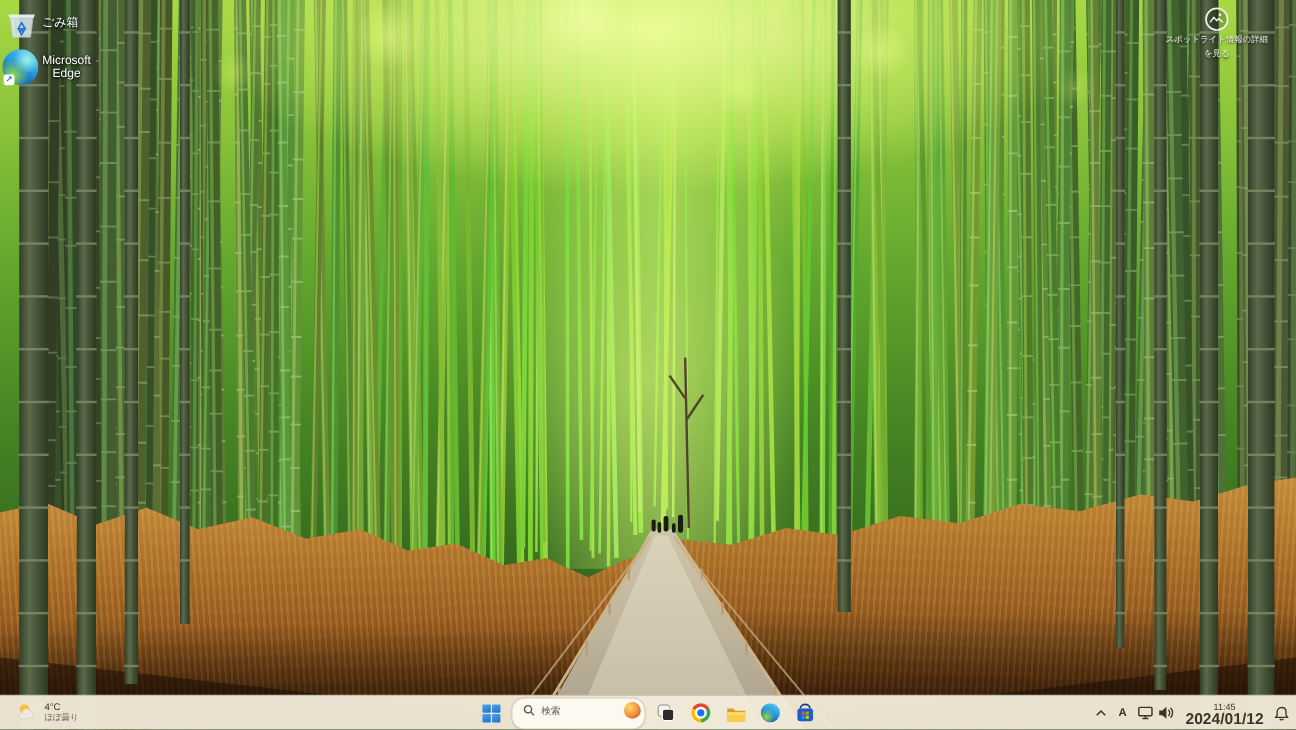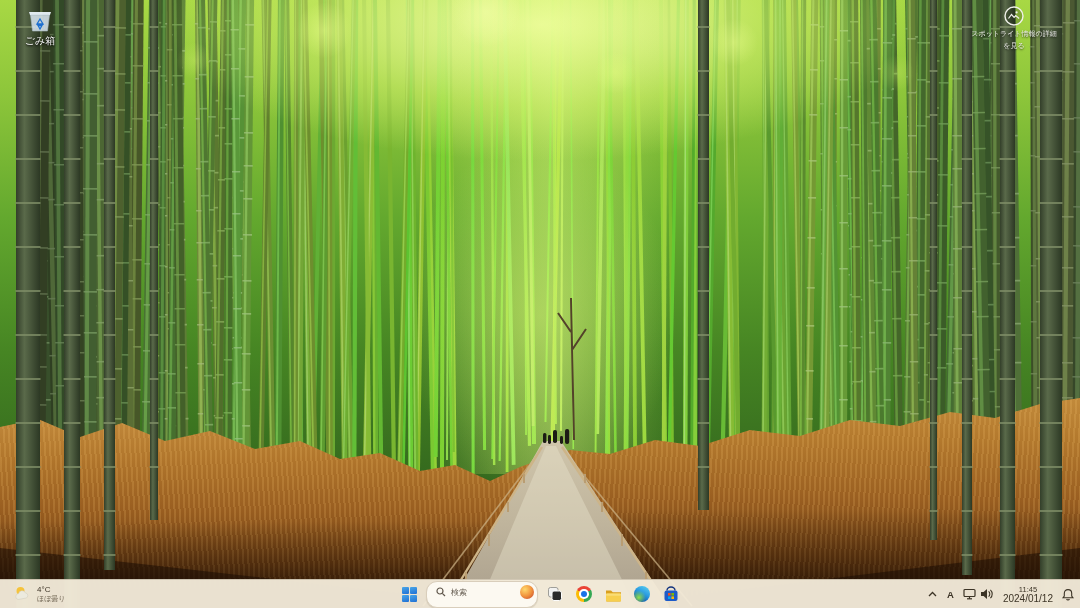--- a/index.html
+++ b/index.html
@@ -34,21 +34,21 @@
     background:
       repeating-linear-gradient(94deg, rgba(255,205,120,.16) 0 2px, rgba(0,0,0,0) 2px 5px),
       linear-gradient(180deg,#c58e3e 0%,#b47a2e 22%,#9a5f21 50%,#704013 78%,#40220a 100%);
     clip-path:polygon(0 70px,30px 62px,70px 66px,115px 52px,160px 58px,210px 42px,260px 48px,310px 32px,360px 38px,410px 24px,455px 30px,500px 16px,540px 10px,540px 220px,0 220px);}
   .brush::after{content:"";position:absolute;inset:0;
     background:linear-gradient(180deg,rgba(0,0,0,0) 55%,rgba(25,11,3,.75) 100%);}
   .fg{position:absolute;inset:0;}
 
   
   .desktop-icons{position:absolute;left:2px;top:4px;display:flex;flex-direction:column;gap:7px;}
-  .di{width:76px;display:flex;flex-direction:column;align-items:center;gap:1px;cursor:default;}
+  .di{width:76px;display:flex;flex-direction:row;align-items:center;gap:1px;cursor:default;}
   .di-glyph{width:32px;height:30px;display:flex;align-items:center;justify-content:center;position:relative;}
   .di-label{font-size:10px;color:#fff;text-shadow:0 1px 2px rgba(0,0,0,.9),0 0 3px rgba(0,0,0,.6);
     text-align:center;line-height:11px;}
   .shortcut-badge{position:absolute;left:1px;bottom:0;width:9px;height:9px;background:#fff;
     border-radius:2px;display:flex;align-items:center;justify-content:center;
     font-size:7px;color:#1a66d0;font-weight:bold;line-height:9px;}
 
   
   .spotlight{position:absolute;right:6px;top:5px;width:120px;display:flex;flex-direction:column;
     align-items:center;gap:3px;}
@@ -84,21 +84,21 @@
   .edge-big{width:30px;height:30px;border-radius:50%;
     background:radial-gradient(circle at 28% 74%,#96e44e 0%,rgba(150,228,78,0) 46%),
                radial-gradient(circle at 68% 30%,#9ef3e6 0%,rgba(158,243,230,0) 38%),
                linear-gradient(210deg,#5fd6f2 0%,#2a9ae0 45%,#1261b8 75%,#0c3f92 100%);}
   .tray{position:absolute;right:2px;top:0;height:28px;display:flex;align-items:center;gap:1px;}
   .tr-btn{height:24px;border:none;background:transparent;border-radius:4px;display:flex;
     align-items:center;justify-content:center;padding:0 4px;cursor:default;}
   .ime{font-size:9.5px;font-weight:bold;color:#3c3426;}
   .clock{display:flex;flex-direction:column;align-items:center;line-height:9px;}
   .clock .t{font-size:7.5px;color:#3c3426;}
-  .clock .d{font-size:10px;color:#3c3426;}
+  .clock .d{font-size:13px;color:#3c3426;font-weight:bold;}
 </style>
 </head>
 <body>
 
 <div class="stage">
 
   <div class="wallpaper"></div>
   <svg class="stalks" width="1080" height="608">
       <g transform="rotate(-0.61 527.3 0)">
         <rect x="527.3" y="-8" width="4.0" height="452" fill="hsl(97,70%,53%)"></rect>
@@ -2315,20 +2315,27 @@
           <polygon points="4,8 26,8 25,11 5,11" fill="#eaf2fa" opacity=".95"></polygon>
           <polygon points="5.5,11 24.5,11 22.5,27 7.5,27" fill="#dce8f2" opacity=".85" stroke="#b9c9d8" stroke-width=".6"></polygon>
           <line x1="10" y1="13" x2="10.6" y2="25" stroke="#c2d2e0" stroke-width="1"></line>
           <line x1="15" y1="13" x2="15" y2="25" stroke="#c2d2e0" stroke-width="1"></line>
           <line x1="20" y1="13" x2="19.4" y2="25" stroke="#c2d2e0" stroke-width="1"></line>
           <path d="M12,20 l3,-5 l3,5 z M13,21.5 h4 l-2,3.5 z" fill="none" stroke="#1d6fd0" stroke-width="1.3"></path>
         </svg>
       </div>
       <div class="di-label">ごみ箱</div>
     </div>
+    <div class="di">
+      <div class="di-glyph">
+        <div class="edge-big"></div>
+        <div class="shortcut-badge">↗</div>
+      </div>
+      <div class="di-label">Microsoft Edge</div>
+    </div>
   </div>
 
   <div class="spotlight">
     <svg width="22" height="22" viewBox="0 0 22 22">
       <circle cx="11" cy="11" r="9" fill="rgba(20,30,15,.25)" stroke="#f0f0ea" stroke-width="1.4"></circle>
       <path d="M5.5,13.5 l3,-4 l2.6,2.8 l1.6,-1.8 l3.4,3" fill="none" stroke="#f0f0ea" stroke-width="1.2"></path>
       <circle cx="13.6" cy="7.4" r="1.1" fill="#f0f0ea"></circle>
     </svg>
     <div class="spot-text">スポットライト情報の詳細</div>
     <div class="spot-text">を見る</div>

